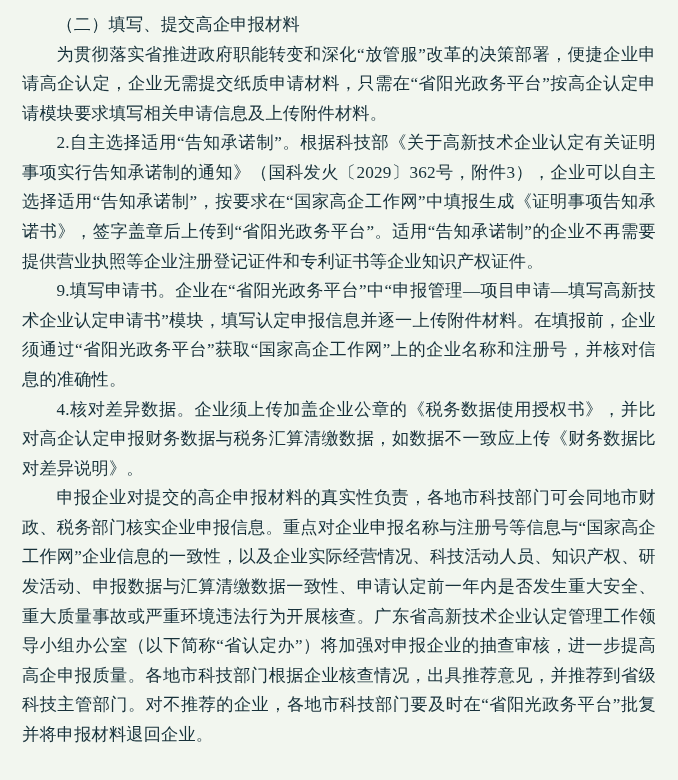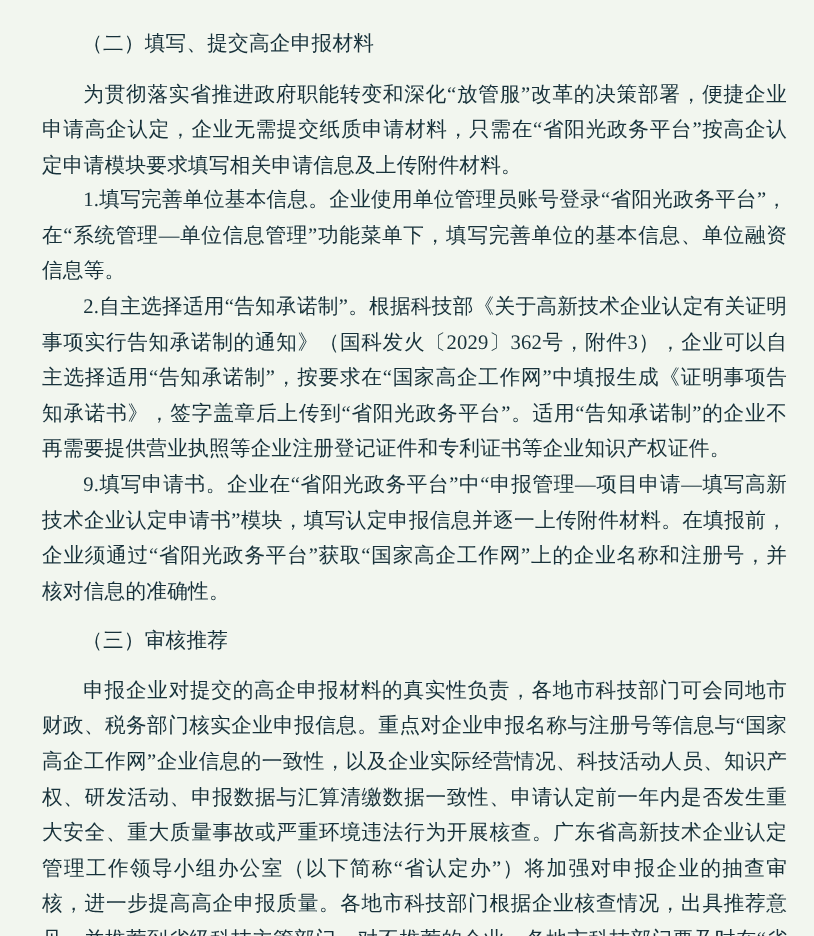--- a/index.html
+++ b/index.html
@@ -22,34 +22,33 @@
     background: #f2f6ef;
   }
   .doc-body {
     font-size: 17.2px;
     line-height: 1.72;
     letter-spacing: 0.2px;
     text-align: justify;
     text-justify: inter-ideograph;
   }
   p.para {
-    margin: 0 0 0 13px;
+    margin: 0 0 0 0;
     text-indent: 2em;
   }
   p.heading {
-    margin: 12px;
+    margin: 0;
     text-indent: 2em;
   }
 </style>
 </head>
 <body>
 
 <div id="page">
   <div class="doc-body">
     <p class="heading">（二）填写、提交高企申报材料</p>
     <p class="para">为贯彻落实省推进政府职能转变和深化“放管服”改革的决策部署，便捷企业申请高企认定，企业无需提交纸质申请材料，只需在“省阳光政务平台”按高企认定申请模块要求填写相关申请信息及上传附件材料。</p>
-    <p class="para">1.填写完善单位基本信息。企业使用单位管理员账号登录“省阳光政务平台”，在“系统管理—单位信息管理”功能菜单下，填写完善单位的基本信息、单位融资信息等。</p>
     <p class="para">2.自主选择适用“告知承诺制”。根据科技部《关于高新技术企业认定有关证明事项实行告知承诺制的通知》（国科发火〔2029〕362号，附件3），企业可以自主选择适用“告知承诺制”，按要求在“国家高企工作网”中填报生成《证明事项告知承诺书》，签字盖章后上传到“省阳光政务平台”。适用“告知承诺制”的企业不再需要提供营业执照等企业注册登记证件和专利证书等企业知识产权证件。</p>
     <p class="para">9.填写申请书。企业在“省阳光政务平台”中“申报管理—项目申请—填写高新技术企业认定申请书”模块，填写认定申报信息并逐一上传附件材料。在填报前，企业须通过“省阳光政务平台”获取“国家高企工作网”上的企业名称和注册号，并核对信息的准确性。</p>
-    <p class="heading">（三）审核推荐</p>
+    <p class="para">4.核对差异数据。企业须上传加盖企业公章的《税务数据使用授权书》，并比对高企认定申报财务数据与税务汇算清缴数据，如数据不一致应上传《财务数据比对差异说明》。</p>
     <p class="para">申报企业对提交的高企申报材料的真实性负责，各地市科技部门可会同地市财政、税务部门核实企业申报信息。重点对企业申报名称与注册号等信息与“国家高企工作网”企业信息的一致性，以及企业实际经营情况、科技活动人员、知识产权、研发活动、申报数据与汇算清缴数据一致性、申请认定前一年内是否发生重大安全、重大质量事故或严重环境违法行为开展核查。广东省高新技术企业认定管理工作领导小组办公室（以下简称“省认定办”）将加强对申报企业的抽查审核，进一步提高高企申报质量。各地市科技部门根据企业核查情况，出具推荐意见，并推荐到省级科技主管部门。对不推荐的企业，各地市科技部门要及时在“省阳光政务平台”批复并将申报材料退回企业。</p>
   </div>
 </div>
 
 </body></html>

